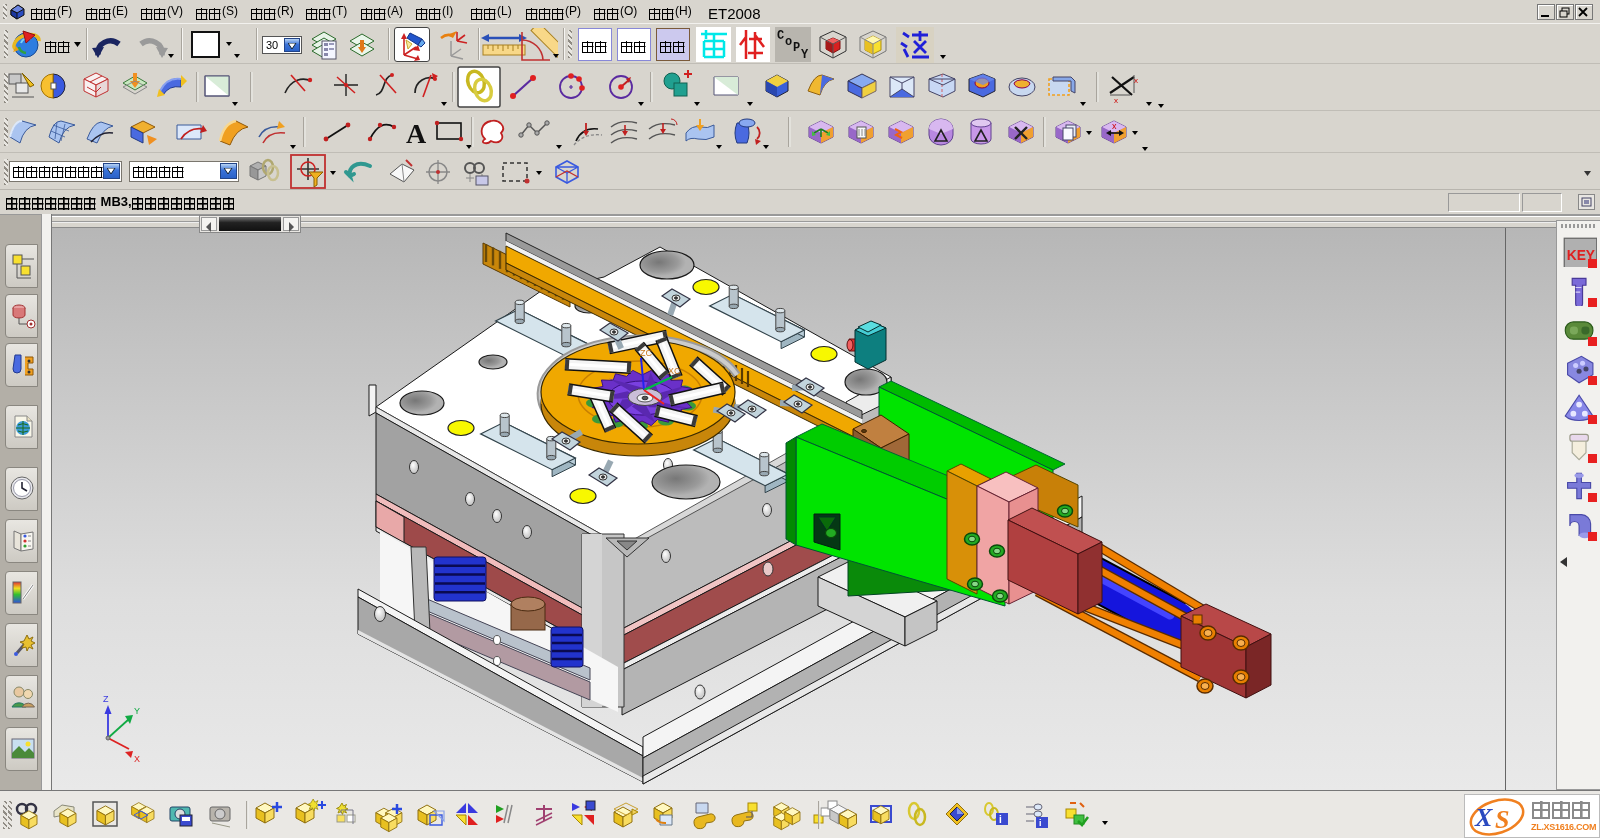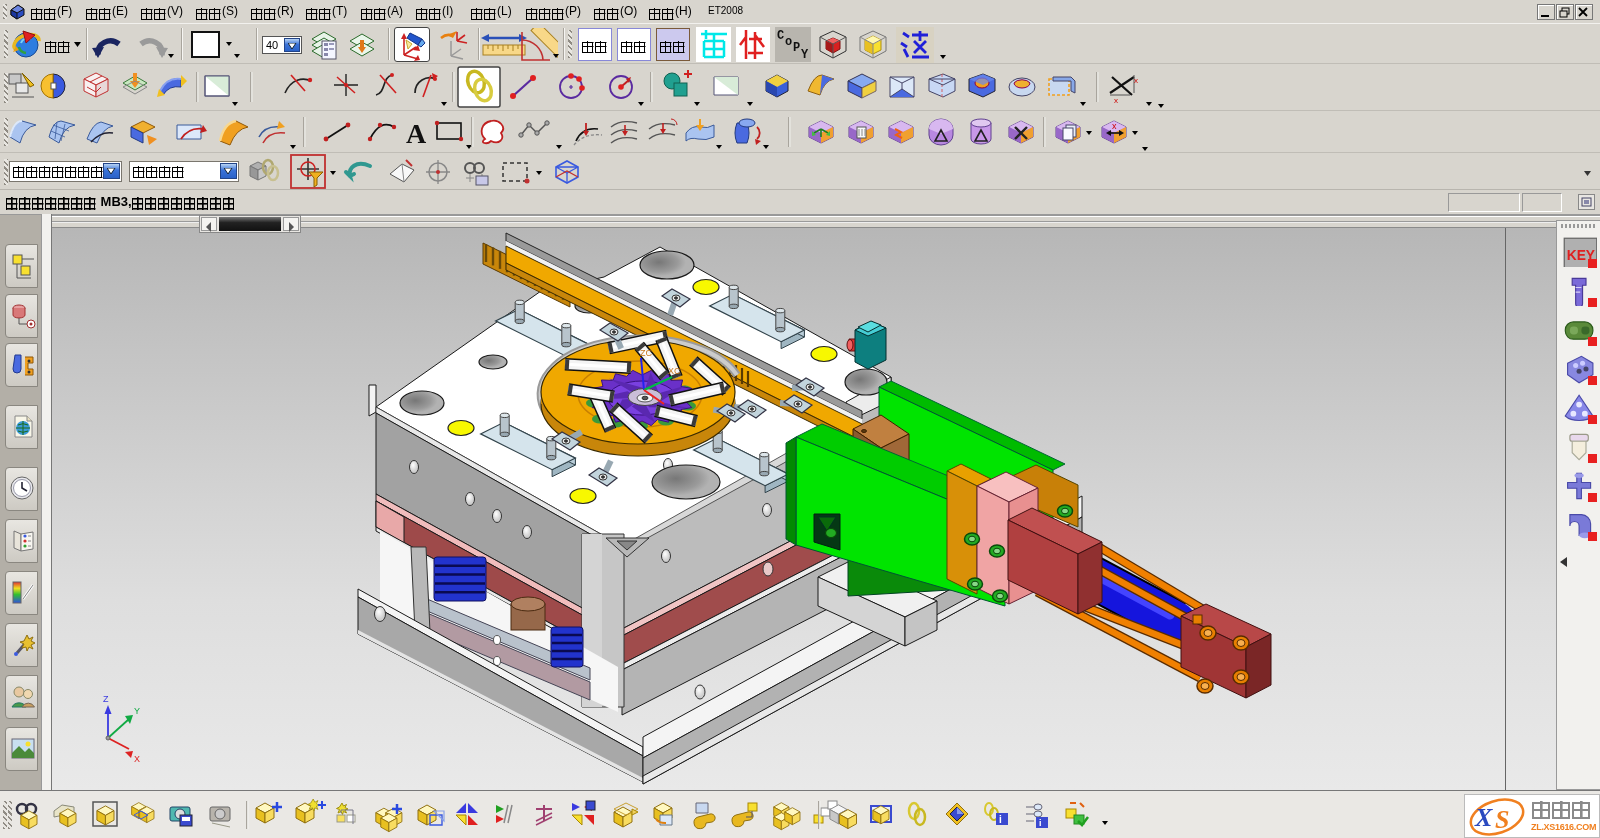--- a/index.html
+++ b/index.html
@@ -41,21 +41,21 @@
     <div class="abs" style="left:141px;top:5px"><span class="c"></span><span class="c"></span><span style="font-size:12px;vertical-align:top;line-height:13px">(V)</span></div>
     <div class="abs" style="left:196px;top:5px"><span class="c"></span><span class="c"></span><span style="font-size:12px;vertical-align:top;line-height:13px">(S)</span></div>
     <div class="abs" style="left:251px;top:5px"><span class="c"></span><span class="c"></span><span style="font-size:12px;vertical-align:top;line-height:13px">(R)</span></div>
     <div class="abs" style="left:306px;top:5px"><span class="c"></span><span class="c"></span><span style="font-size:12px;vertical-align:top;line-height:13px">(T)</span></div>
     <div class="abs" style="left:361px;top:5px"><span class="c"></span><span class="c"></span><span style="font-size:12px;vertical-align:top;line-height:13px">(A)</span></div>
     <div class="abs" style="left:416px;top:5px"><span class="c"></span><span class="c"></span><span style="font-size:12px;vertical-align:top;line-height:13px">(I)</span></div>
     <div class="abs" style="left:471px;top:5px"><span class="c"></span><span class="c"></span><span style="font-size:12px;vertical-align:top;line-height:13px">(L)</span></div>
     <div class="abs" style="left:526px;top:5px"><span class="c"></span><span class="c"></span><span class="c"></span><span style="font-size:12px;vertical-align:top;line-height:13px">(P)</span></div>
     <div class="abs" style="left:594px;top:5px"><span class="c"></span><span class="c"></span><span style="font-size:12px;vertical-align:top;line-height:13px">(O)</span></div>
     <div class="abs" style="left:649px;top:5px"><span class="c"></span><span class="c"></span><span style="font-size:12px;vertical-align:top;line-height:13px">(H)</span></div>
-    <div class="abs" style="left:708px;top:5px;font-size:10px">ET2008</div>
+    <div class="abs" style="left:708px;top:5px;font-size:15px">ET2008</div>
     <div class="win" style="left:1537px"><svg width="14" height="13">
         <rect x="2" y="9" width="8" height="2" fill="#000"></rect>
       </svg></div>
     <div class="win" style="left:1556px"><svg width="14" height="13">
         <rect x="4" y="2" width="7" height="6" fill="#d8d5ce" stroke="#000"></rect>
         <rect x="2" y="5" width="7" height="6" fill="#d8d5ce" stroke="#000"></rect>
       </svg></div>
     <div class="win" style="left:1575px"><svg width="14" height="13">
         <path d="M2,2 L10,10 M10,2 L2,10" stroke="#000" stroke-width="1.8"></path>
       </svg></div>
@@ -88,21 +88,21 @@
     <span class="sep" style="left:181px;top:4px;height:32px"></span>
     <div class="abs" style="left:191px;top:7px;width:29px;height:27px;border:2.5px solid #111;background:#fff"></div>
     <svg class="abs" style="left:226px;top:18px" width="7" height="5">
       <polygon points="0,0 6,0 3,4" fill="#000"></polygon>
     </svg>
     <svg class="abs" style="left:234px;top:30px" width="7" height="5">
       <polygon points="0,0 6,0 3,4" fill="#000"></polygon>
     </svg>
     <span class="sep" style="left:256px;top:4px;height:32px"></span>
     <div class="abs" style="left:262px;top:12px;width:40px;height:18px;background:#fff;border:1px solid #555;font-size:11px">
-      <span style="position:absolute;left:3px;top:2px">40</span>
+      <span style="position:absolute;left:3px;top:2px">30</span>
       <span class="db" style="width:16px;height:14px">
         <svg style="display:block;margin:4px auto 0" width="9" height="7">
           <polygon points="0,0 8,0 4,6" fill="#fff" stroke="#123"></polygon>
         </svg>
       </span>
     </div>
     <svg class="abs" style="left:310px;top:5px" width="66" height="32">
 <g stroke="#2a6a2a" fill="#e8f4e8">
         <polygon points="2,10 14,3 26,10 14,17"></polygon>
         <polygon points="2,16 14,9 26,16 14,23"></polygon>

